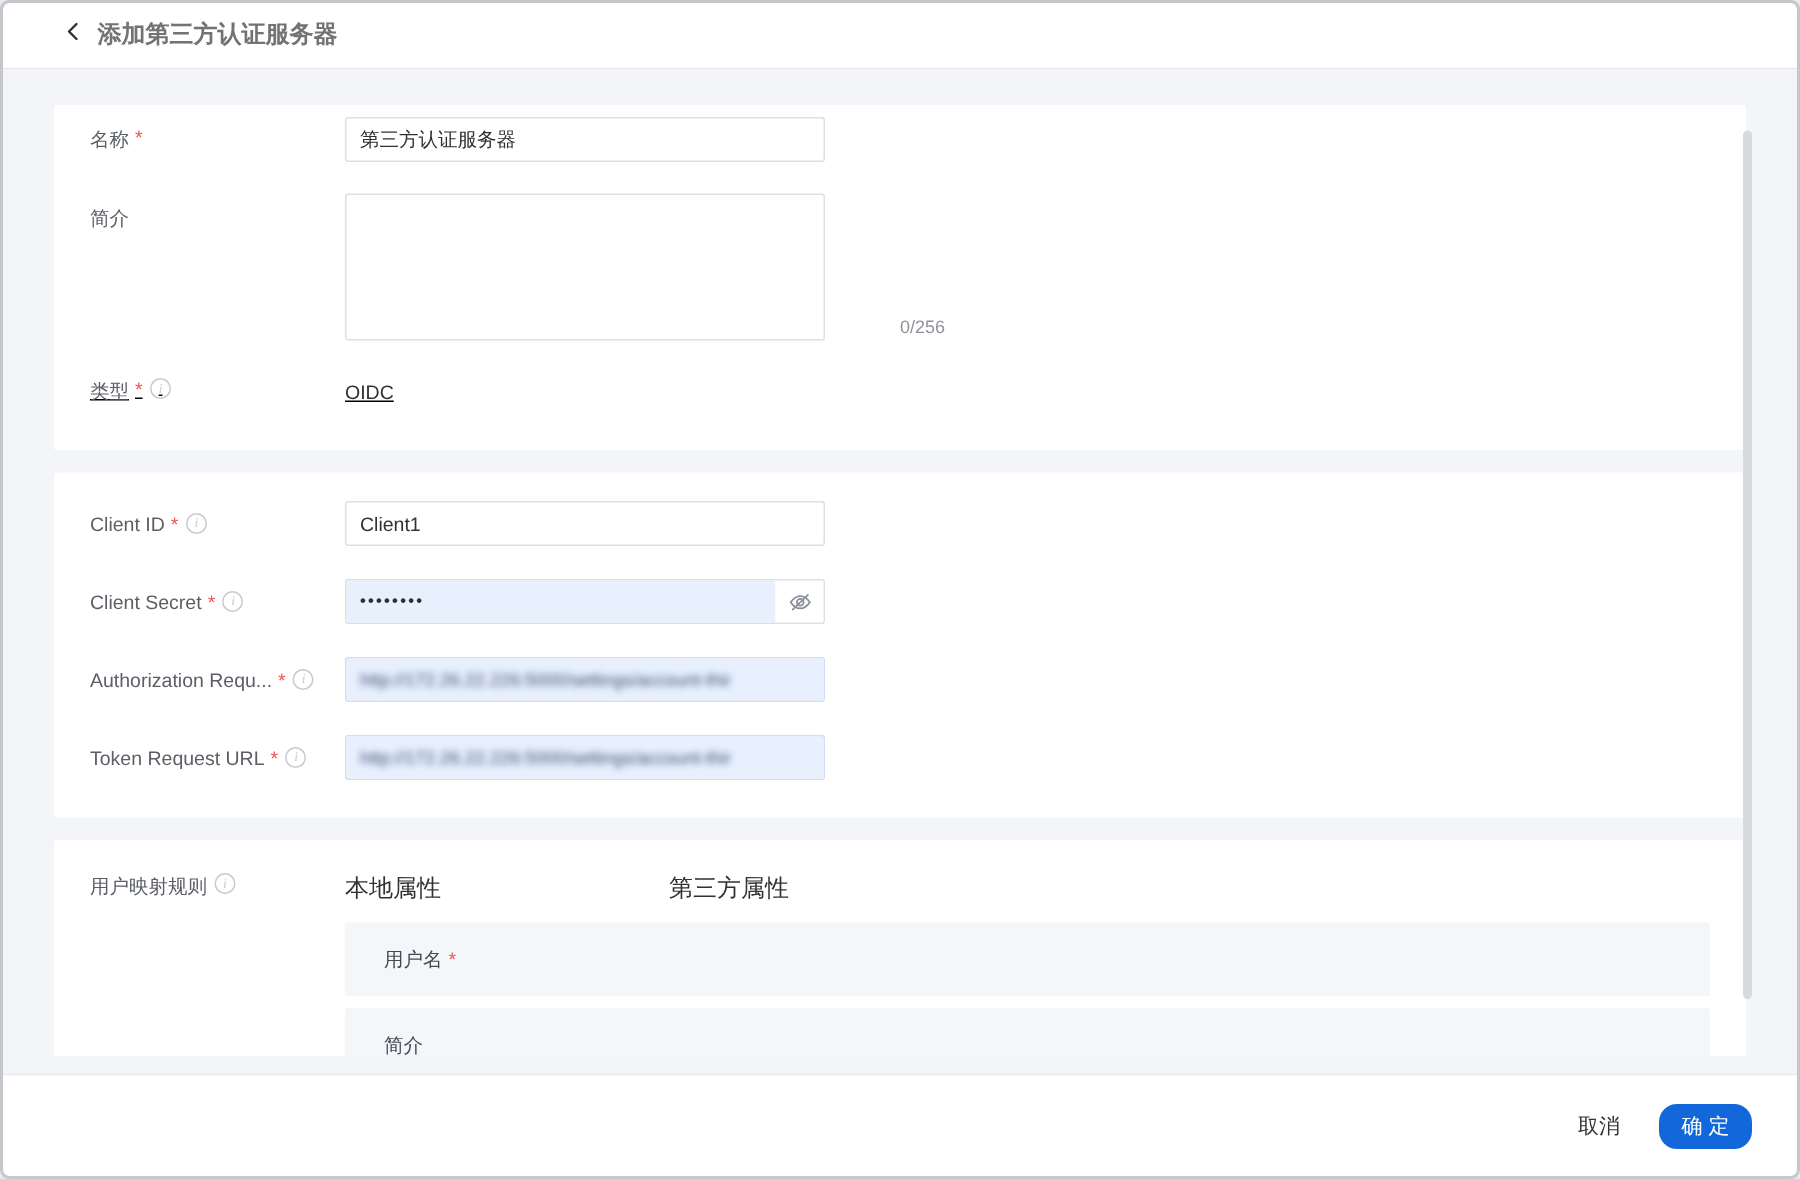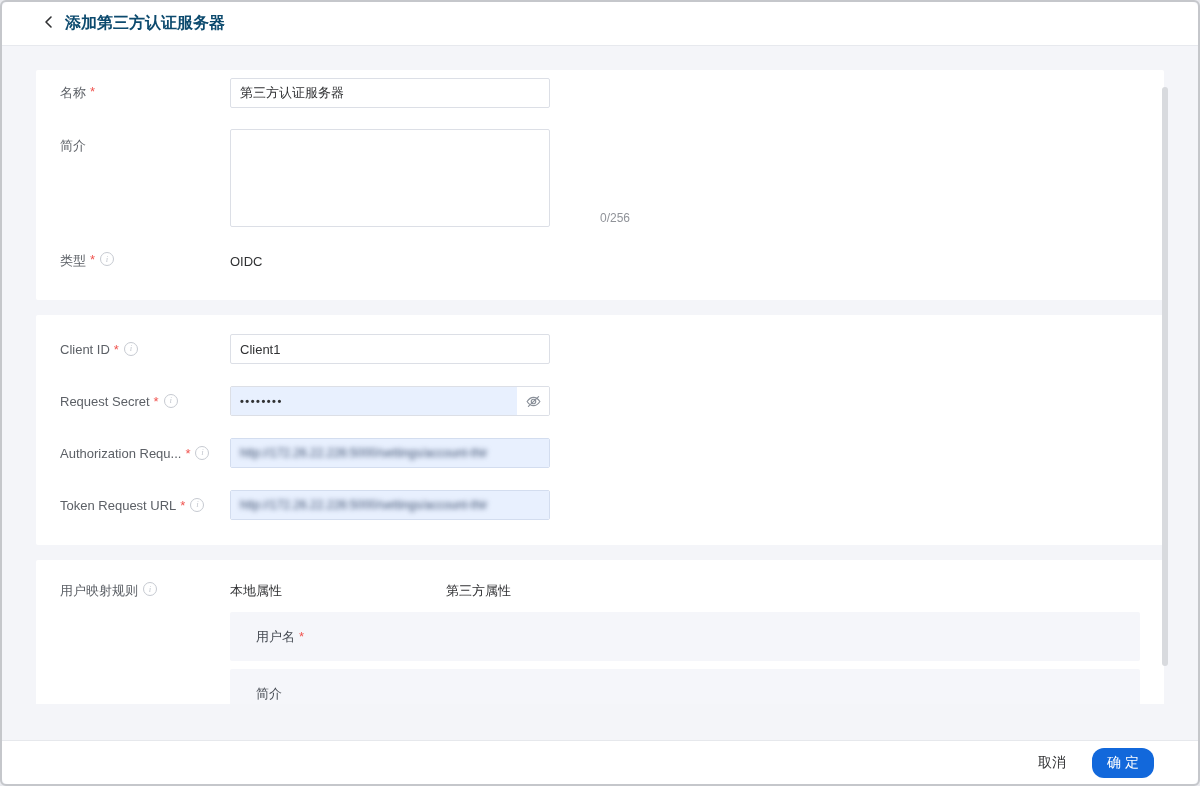--- a/index.html
+++ b/index.html
@@ -12,21 +12,21 @@
     overflow:hidden;
   }
 
   
   .header {
     height:44px; background:#fff; border-bottom:1px solid #e7e9ee;
     display:flex; align-items:center; padding-left:40px;
     border-radius:6px 6px 0 0;
   }
   .back-btn { display:flex; align-items:center; cursor:pointer; }
-  .page-title { margin-left:10px; font-size:16px; font-weight:600; color:#0c4a6e; }
+  .page-title { margin-left:10px; font-size:16px; font-weight:600; color:#737373; }
 
   
   .content { height:658px; overflow:hidden; }
 
   .card {
     background:#fff; margin:0 34px; border-radius:2px;
     padding-left:24px; padding-right:24px;
   }
   .card1 { margin-top:24px; height:230px; padding-top:8px; }
   .card2 { margin-top:15px; height:230px; padding-top:19px; }
@@ -63,48 +63,48 @@
   .secret-dots { font-size:11px; font-weight:700; letter-spacing:1.5px; color:#303133; }
   .blur-text { filter:blur(2.6px); color:#3d4f70; white-space:nowrap; overflow:hidden; font-size:12px; }
 
   textarea.ctl {
     width:320px; height:98px; border:1px solid #dcdfe6; border-radius:2px;
     resize:none; font-family:inherit; font-size:13px; color:#303133; padding:6px 9px; outline:none;
   }
   .row-name { margin-bottom:21px; }
   .desc-wrap { display:flex; align-items:flex-end;gap:44px; }
   .counter { font-size:12px; color:#909399; margin-left:6px; margin-bottom:2px; }
-  .row-type { margin-top:24px; height:20px; }
+  .row-type { margin-top:24px; height:20px;text-decoration:underline; }
   .static-value { font-size:13px; color:#303133; }
 
   .card2 .form-row { margin-bottom:22px; }
   .card2 .form-row:last-child { margin-bottom:0; }
 
   
   .map-header { display:flex; align-items:flex-start; }
   .map-cols { display:flex; width:910px; }
-  .map-col { font-size:13px; color:#303133; }
+  .map-col { font-size:16px; color:#303133; }
   .map-col.c1 { width:216px; }
   .map-row {
     width:910px; margin-left:170px; margin-top:12px;
     background:#f5f6fa; border-radius:2px; height:49px;
     display:flex; align-items:center; padding-left:26px;
   }
   .map-row + .map-row { margin-top:8px; }
   .map-row-label {
     width:190px; flex:none; font-size:13px; color:#454a52;
     display:flex; align-items:center;
   }
 
   
   .footer {
-    position:absolute; left:0; right:0; bottom:0; height:44px;
+    position:absolute; left:0; right:0; bottom:0; height:68px;
     background:#fff; border-top:1px solid #e6e8ec; border-radius:0 0 6px 6px;
     display:flex; align-items:center; justify-content:flex-end;
-    padding-right:44px; gap:24px;
+    padding-right:30px; gap:24px;
   }
   .btn-text {
     background:none; border:none; font-size:14px; color:#303133; cursor:pointer;
     font-family:inherit; padding:4px 2px;
   }
   .btn-primary {
     background:#1268db; color:#fff; border:none; border-radius:12px;
     height:30px; min-width:62px; padding:0 13px; font-size:14px; cursor:pointer;
     font-family:inherit;
   }
@@ -168,21 +168,21 @@
         <span class="form-label">
           <span>Client ID</span>
             <span class="req">*</span>
             <span class="info-icon">i</span>
         </span>
         <input class="ctl" type="text" value="Client1" style="">
       </div>
 
       <div class="form-row">
         <span class="form-label">
-          <span>Request Secret</span>
+          <span>Client Secret</span>
             <span class="req">*</span>
             <span class="info-icon">i</span>
         </span>
         <span class="field">
           <span class="autofill-area">
             <span class="secret-dots">••••••••</span>
           </span>
           <span class="suffix">
             <svg width="17" height="17" viewBox="0 0 16 16" fill="none" stroke="#8a9099" stroke-width="1.1" stroke-linecap="round">
               <path d="M2 8 C3.8 5.3 5.9 4.1 8 4.1 C10.1 4.1 12.2 5.3 14 8 C12.2 10.7 10.1 11.9 8 11.9 C5.9 11.9 3.8 10.7 2 8 Z"></path>

